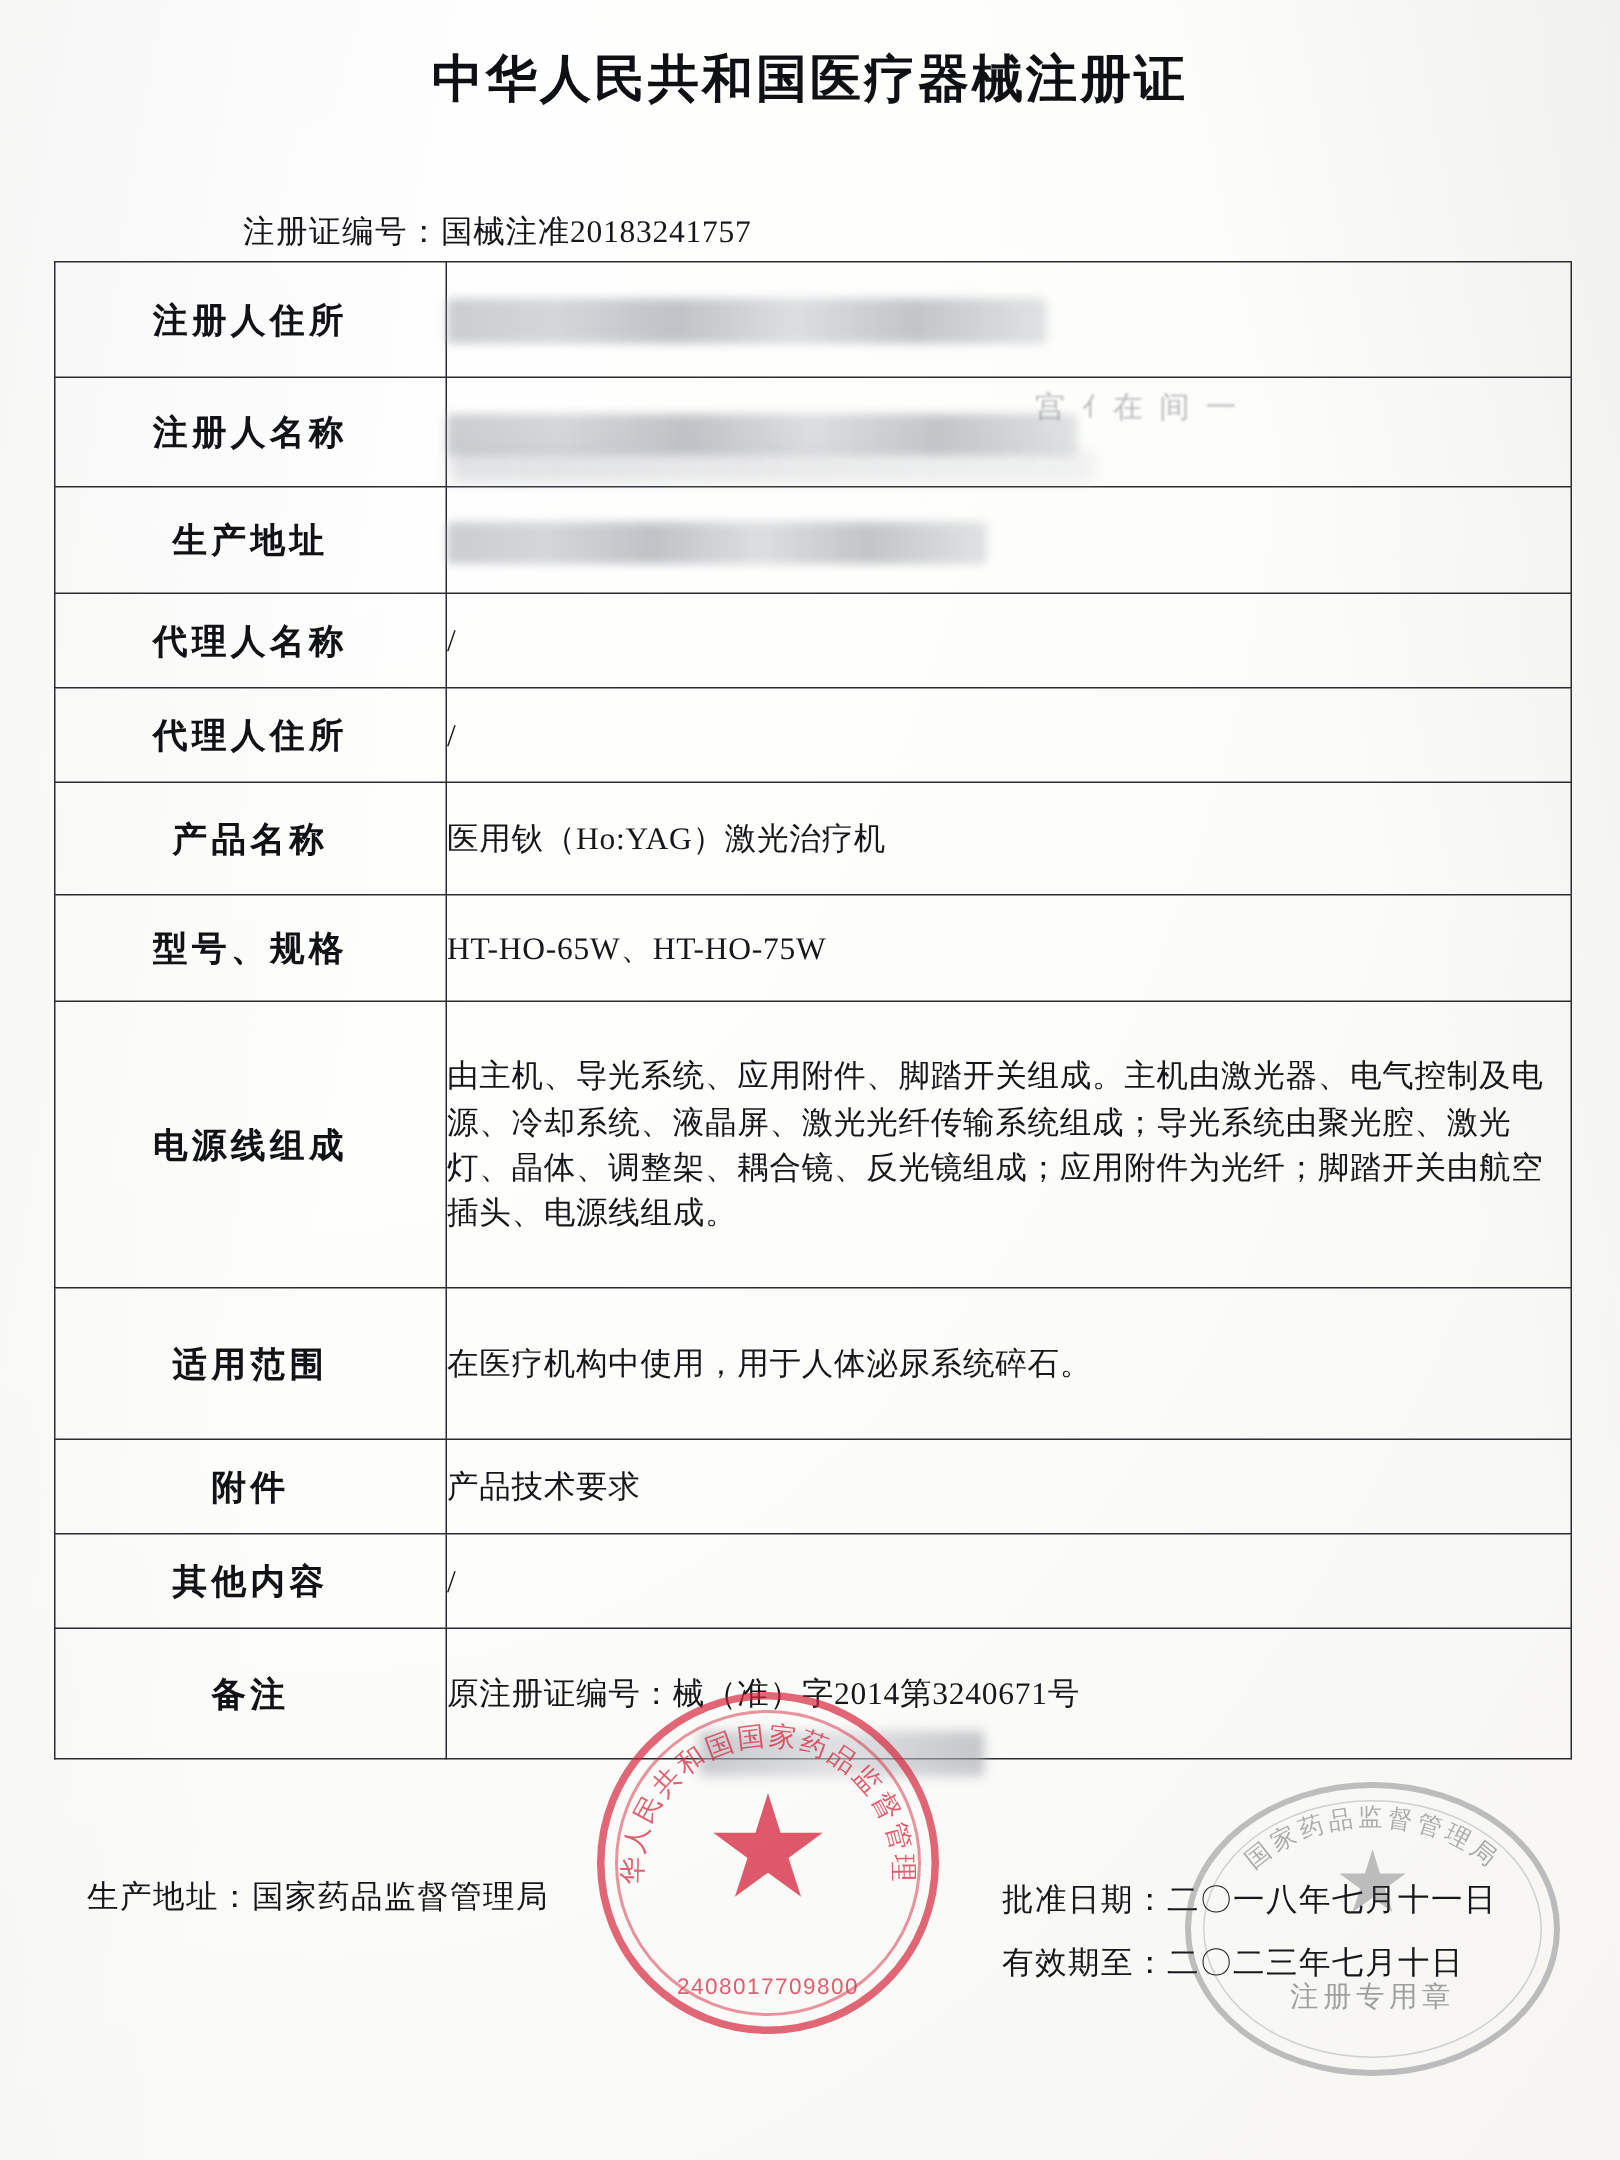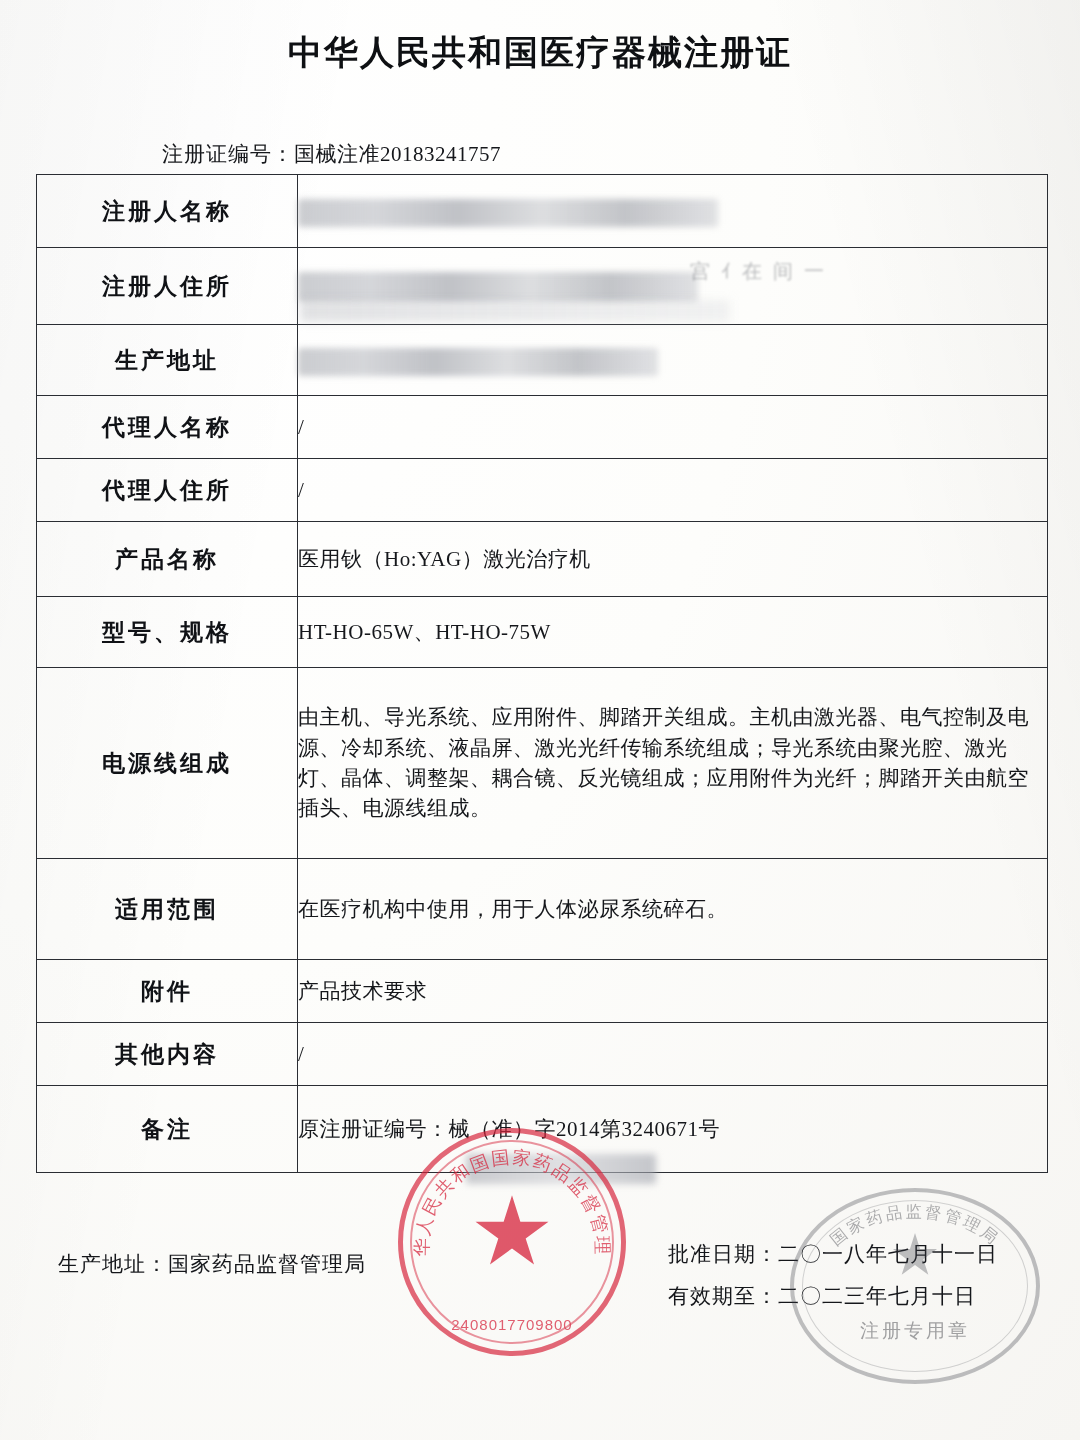--- a/index.html
+++ b/index.html
@@ -131,20 +131,21 @@
     position: absolute;
     left: 668px;
     top: 1240px;
     font-size: 21px;
     letter-spacing: 1px;
     color: #15171b;
   }
   .footer-right .row {
     margin-bottom: 14px;
     white-space: nowrap;
+    margin-top: 12px;
   }
 
   
   .seal-red {
     position: absolute;
     left: 398px;
     top: 1128px;
     width: 228px;
     height: 228px;
     border-radius: 50%;
@@ -282,29 +283,29 @@
 
 <div class="title">中华人民共和国医疗器械注册证</div>
 
 <div class="cert-no">
   <span>注册证编号：</span><span class="mono">国械注准20183241757</span>
 </div>
 
 <table class="cert">
   <tbody>
       <tr>
+    <td class="label">注册人住所</td>
+    <td class="value" style="height:76px;">
+      <span class="redact r2"></span>
+    </td>
+  </tr>
+  <tr>
     <td class="label">注册人名称</td>
     <td class="value" style="height:72px;">
       <span class="redact r1"></span>
-    </td>
-  </tr>
-  <tr>
-    <td class="label">注册人住所</td>
-    <td class="value" style="height:76px;">
-      <span class="redact r2"></span>
     </td>
   </tr>
   <tr>
     <td class="label">生产地址</td>
     <td class="value" style="height:70px;">
       <span class="redact r3"></span>
     </td>
   </tr>
   <tr>
     <td class="label">代理人名称</td>

